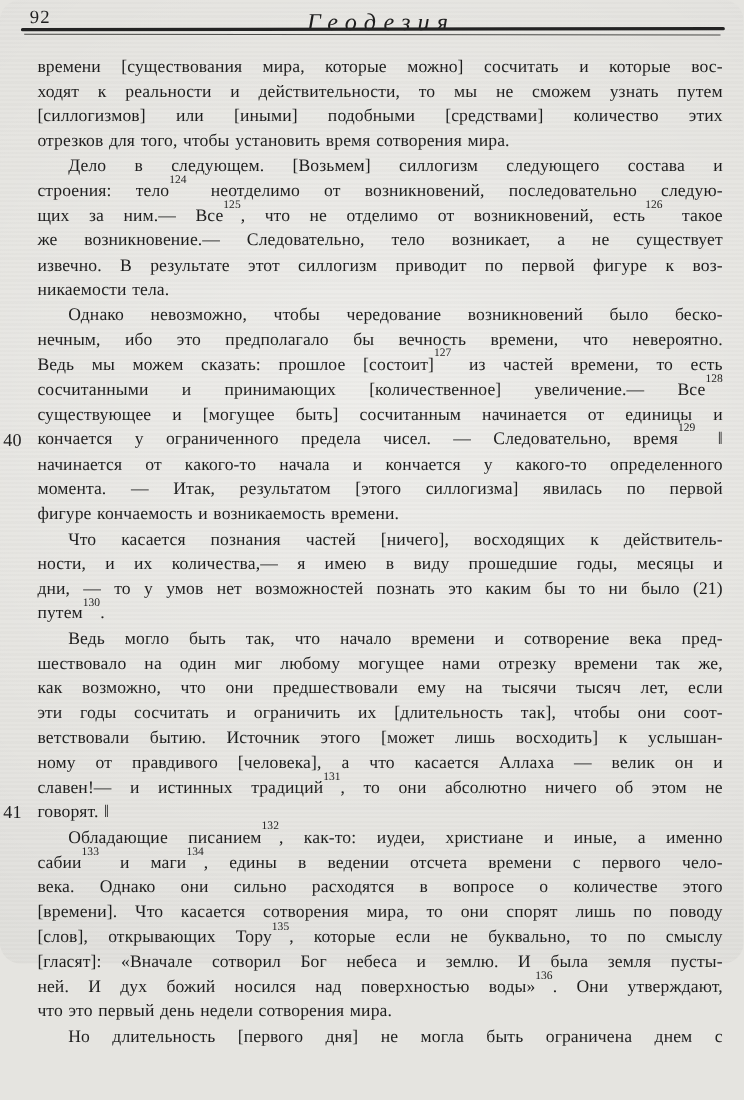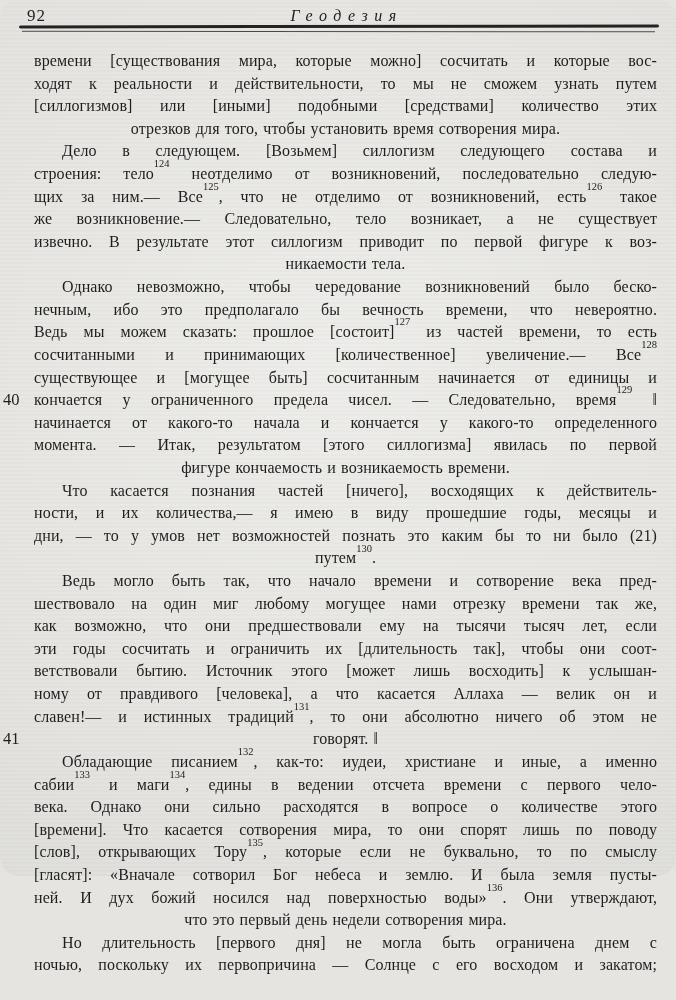--- a/index.html
+++ b/index.html
@@ -26,21 +26,21 @@
   }
   .running-head {
     position: absolute; top: 3px; left: 0; right: 0; height: 22px;
   }
   .page-num {
     position: absolute; left: 27px; top: 3px;
     font-size: 17px; letter-spacing: 1px;
   }
   .run-title {
     display: block; text-align: center;
-    font-style: italic; font-size: 16px;
+    font-style: italic; font-size: 22px;
     letter-spacing: 6.5px; padding-top: 4px; margin-left: 17px;
   }
   .rule-thick {
     position: absolute; top: 25px; left: 19px; right: 17px;
     height: 2.6px; background: var(--rule); border-radius: 2px;
     transform: rotate(-0.08deg);
   }
   .rule-thin {
     position: absolute; top: 31px; left: 22px; right: 21px;
     height: 1px; background: #4a4a47;
@@ -49,21 +49,20 @@
   .text-block {
     position: absolute; top: 50px; left: 34px; right: 19px;
     font-size: 16px;
   }
   .line {
     position: relative;
     height: 22.62px; line-height: 22.62px;
     white-space: nowrap;
     letter-spacing: 0.1px;
     word-spacing: 1px;
-    text-align: center;
   }
   .line.j {
     white-space: normal;
     text-align: justify;
     text-align-last: justify;
   }
   .line.ind { text-indent: 28px; }
   .margin-num {
     position: absolute; left: -31px; top: 0;
     font-size: 16.5px; text-indent: 0;
@@ -119,15 +118,14 @@
       <div class="line"><span class="margin-num">41</span>говорят. ‖</div>
       <div class="line j ind">Обладающие писанием<sup class="fn">132</sup>, как-то: иудеи, христиане и иные, а именно</div>
       <div class="line j">сабии<sup class="fn">133</sup> и маги<sup class="fn">134</sup>, едины в ведении отсчета времени с первого чело-</div>
       <div class="line j">века. Однако они сильно расходятся в вопросе о количестве этого</div>
       <div class="line j">[времени]. Что касается сотворения мира, то они спорят лишь по поводу</div>
       <div class="line j">[слов], открывающих Тору<sup class="fn">135</sup>, которые если не буквально, то по смыслу</div>
       <div class="line j">[гласят]: «Вначале сотворил Бог небеса и землю. И была земля пусты-</div>
       <div class="line j">ней. И дух божий носился над поверхностью воды»<sup class="fn">136</sup>. Они утверждают,</div>
       <div class="line">что это первый день недели сотворения мира.</div>
       <div class="line j ind">Но длительность [первого дня] не могла быть ограничена днем с</div>
-      <div class="line j">ночью, поскольку их первопричина — Солнце с его восходом и закатом;</div>
     </main>
 </div>
 
 </body></html>

